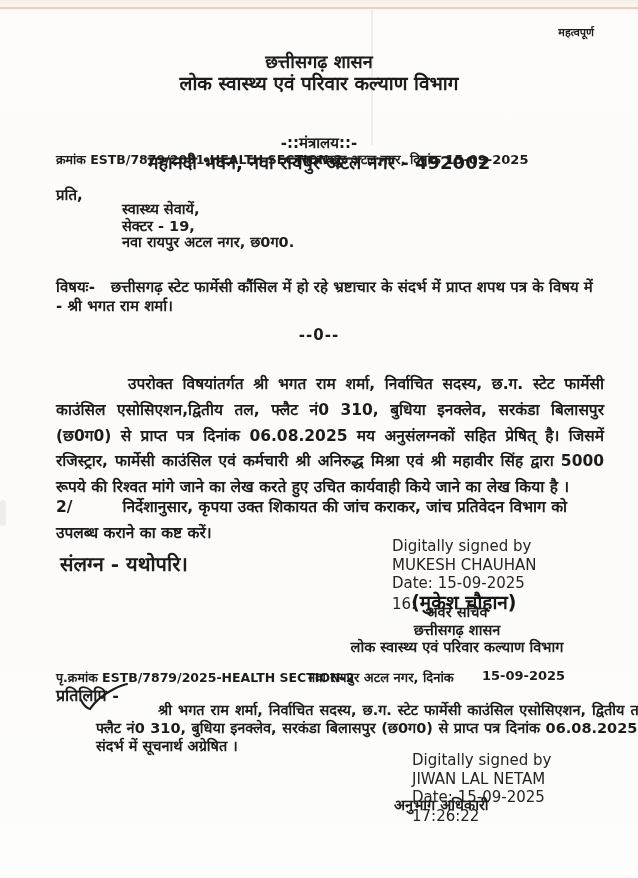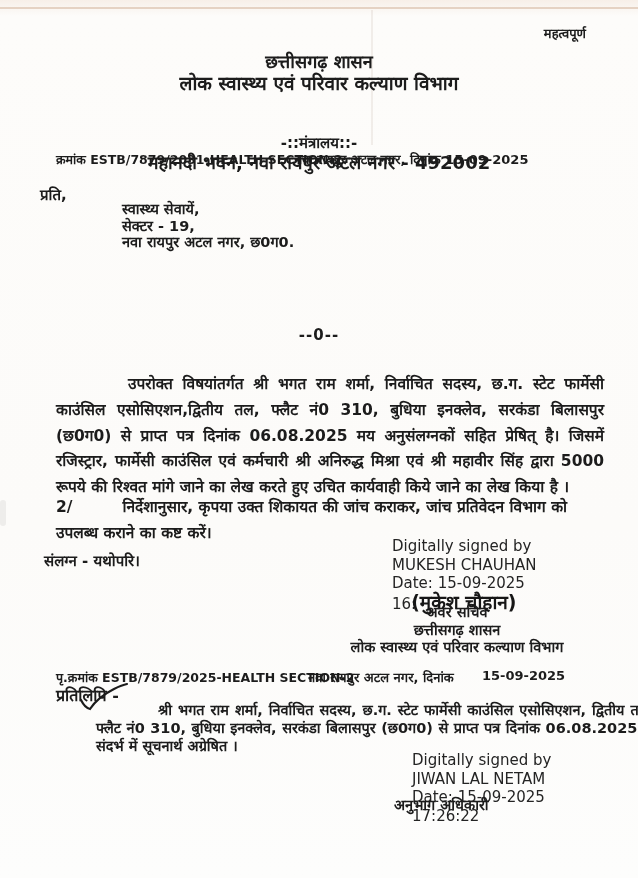--- a/index.html
+++ b/index.html
@@ -9,45 +9,45 @@
     margin:0 auto;
     background:linear-gradient(180deg,#f7efe8 0px,#fdfcfa 16px,#fcfbf9 60%,#fdfdfc 100%);
     overflow:hidden;
     color:#1c1c1c;
     font-family:"DejaVu Sans","Liberation Sans",sans-serif;
   }
   .scan-strip{position:absolute;top:7px;left:0;width:100%;height:2px;background:#e0cbbb;opacity:.85;}
   .fold-line{position:absolute;left:371px;top:10px;width:2px;height:135px;background:rgba(160,130,115,.12);}
   .smudge{position:absolute;left:0;top:500px;width:6px;height:26px;background:rgba(120,120,120,.10);border-radius:3px;}
 
-  .stamp{position:absolute;top:24px;right:52px;font-size:13px;font-weight:700;text-align:center;}
+  .stamp{position:absolute;top:24px;right:44px;font-size:11px;font-weight:700;text-align:center;}
 
   .letterhead{position:absolute;top:52px;left:0;width:100%;text-align:center;font-weight:700;}
   .lh-gov{font-size:18px;line-height:20px;}
   .lh-dept{font-size:19px;line-height:22px;}
   .lh-min{font-size:15px;line-height:18px;margin-top:40px;}
   .lh-addr{font-size:18px;line-height:21px;}
 
   .ref-no{position:absolute;top:151px;left:56px;font-size:12.5px;font-weight:700;}
   .ref-place{position:absolute;top:150px;left:295px;font-size:13px;font-weight:700;}
 
-  .salutation{position:absolute;top:184px;left:40px;font-size:15px;font-weight:600;}
+  .salutation{position:absolute;top:184px;left:56px;font-size:15px;font-weight:600;}
   .recipient{position:absolute;top:201px;left:122px;font-size:14.5px;font-weight:600;line-height:16.5px;}
 
   .subject{position:absolute;top:278px;left:56px;width:544px;font-size:15px;font-weight:600;line-height:18.5px;text-align:left;}
   .subject-label{font-weight:700;margin-right:16px;}
 
   .separator{position:absolute;top:326px;left:0;width:100%;text-align:center;font-size:15px;font-weight:700;letter-spacing:1px;}
 
   .para1{position:absolute;top:372px;left:56px;width:548px;font-size:15.5px;font-weight:600;line-height:25.8px;text-align:justify;text-indent:72px;}
 
   .para2{position:absolute;top:494px;left:56px;width:550px;font-size:15.5px;font-weight:600;line-height:26px;text-align:left;}
   .para2-num{margin-right:50px;font-weight:600;}
 
-  .enclosure{position:absolute;top:550px;left:44px;font-size:15px;font-weight:700;}
+  .enclosure{position:absolute;top:550px;left:60px;font-size:20px;font-weight:700;}
 
   .sig-digital{font-size:15px;line-height:18.5px;color:#242424;font-weight:400;}
   .sig1{position:absolute;top:537px;left:392px;}
   .hindi-overlay{font-size:19px;font-weight:700;color:#161616;margin-left:-5px;font-family:"DejaVu Sans","Liberation Sans",sans-serif;}
   .sig1-desig{position:absolute;top:604px;left:345px;width:224px;text-align:center;font-size:14.5px;font-weight:600;line-height:17.6px;}
 
   .endorse-no{position:absolute;top:669px;left:56px;font-size:12.5px;font-weight:700;}
   .endorse-place{position:absolute;top:668px;left:308px;font-size:13px;font-weight:700;}
   .endorse-date{position:absolute;top:668px;left:482px;font-size:13px;font-weight:600;}
 
@@ -80,20 +80,21 @@
   <div class="ref-no">क्रमांक ESTB/7879/2031-HEALTH SECTION-2</div>
   <div class="ref-place">नवा रायपुर अटल नगर, दिनांक 15-09-2025</div>
 
   <div class="salutation">प्रति,</div>
   <div class="recipient">
     <div>स्वास्थ्य सेवायें,</div>
     <div>सेक्टर - 19,</div>
     <div>नवा रायपुर अटल नगर, छ0ग0.</div>
   </div>
 
+  <div class="subject"><span class="subject-label">विषयः-</span><span>छत्तीसगढ़ स्टेट फार्मेसी कौंसिल में हो रहे भ्रष्टाचार के संदर्भ में प्राप्त शपथ पत्र के विषय में - श्री भगत राम शर्मा।</span></div>
 
   <div class="separator">--0--</div>
 
   <div class="para1">उपरोक्त विषयांतर्गत श्री भगत राम शर्मा, निर्वाचित सदस्य, छ.ग. स्टेट फार्मेसी काउंसिल एसोसिएशन,द्वितीय तल, फ्लैट नं0 310, बुधिया इनक्लेव, सरकंडा बिलासपुर (छ0ग0) से प्राप्त पत्र दिनांक 06.08.2025 मय अनुसंलग्नकों सहित प्रेषित् है। जिसमें रजिस्ट्रार, फार्मेसी काउंसिल एवं कर्मचारी श्री अनिरुद्ध मिश्रा एवं श्री महावीर सिंह द्वारा 5000 रूपये की रिश्वत मांगे जाने का लेख करते हुए उचित कार्यवाही किये जाने का लेख किया है ।</div>
 
   <div class="para2"><span class="para2-num">2/</span><span>निर्देशानुसार, कृपया उक्त शिकायत की जांच कराकर, जांच प्रतिवेदन विभाग को उपलब्ध कराने का कष्ट करें।</span></div>
 
   <div class="enclosure">संलग्न - यथोपरि।</div>
 
   <div class="sig1 sig-digital">

